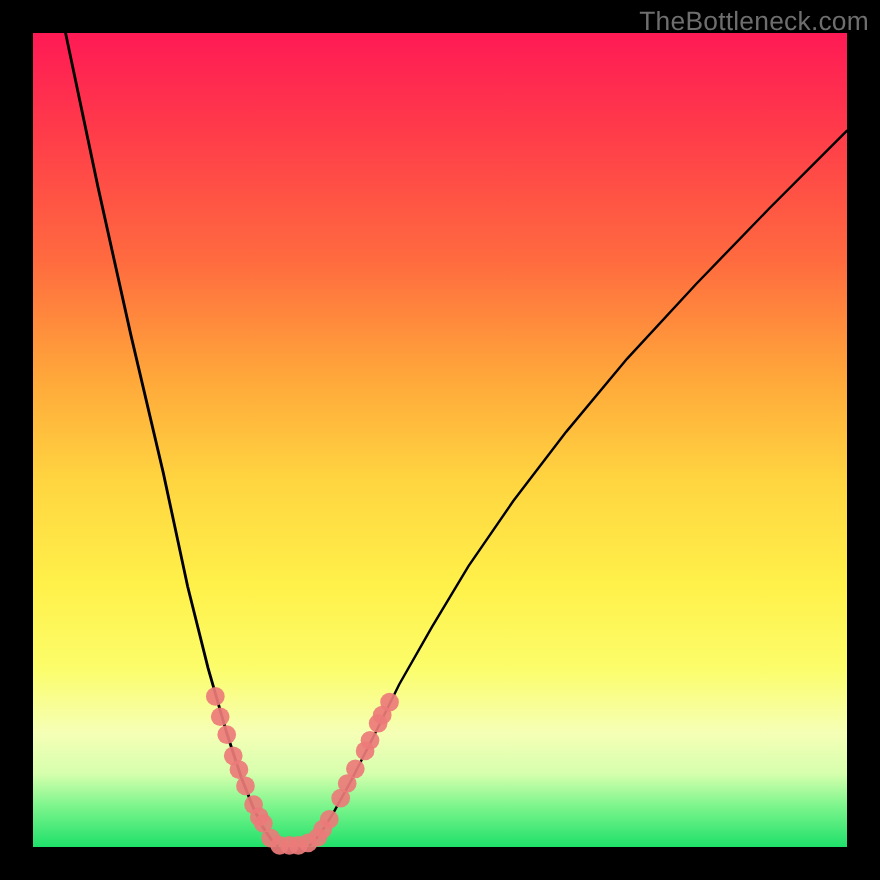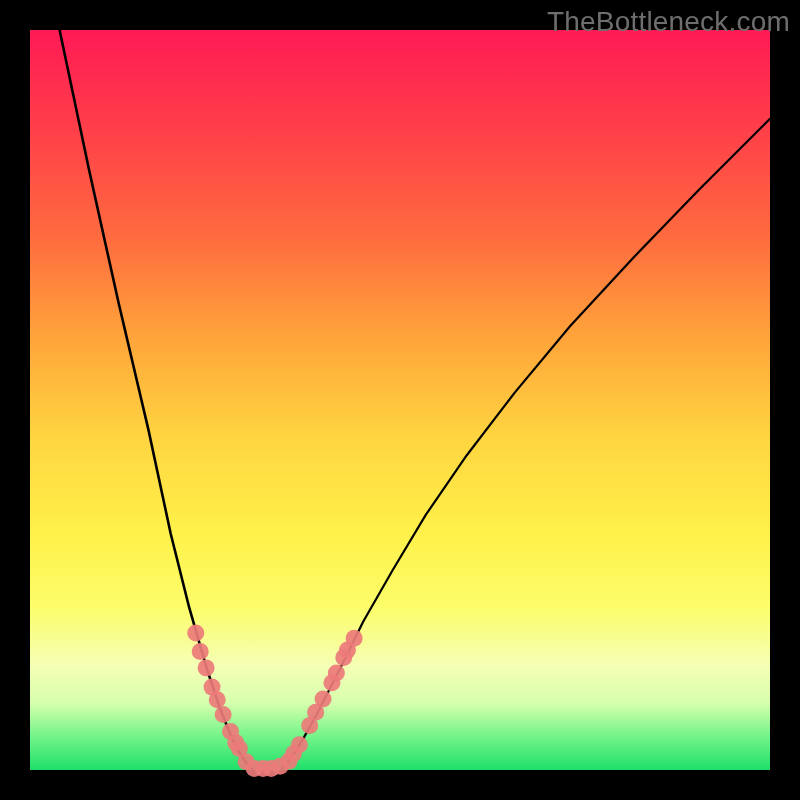--- a/index.html
+++ b/index.html
@@ -46,21 +46,21 @@
     top: 0;
     width: 740px;
     height: 740px;
     overflow: visible;
   }
   .watermark {
     position: absolute;
     top: 6px;
     right: 10px;
     color: #6e6e6e;
-    font-size: 28px;
+    font-size: 24px;
     font-weight: 400;
     letter-spacing: 0.2px;
     user-select: none;
     margin-left: 32px;
   }
 </style>
 </head>
 <body>
 
 <div class="frame">

